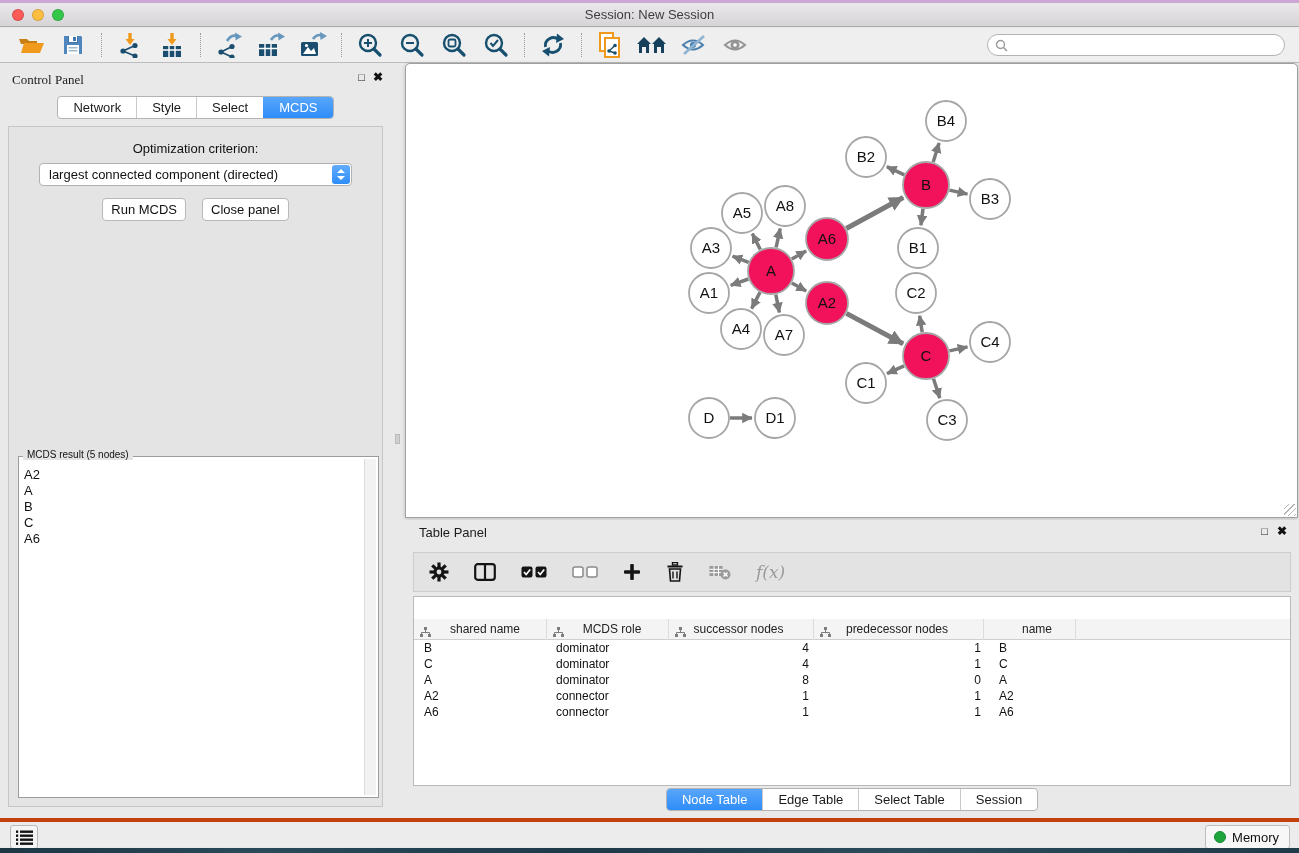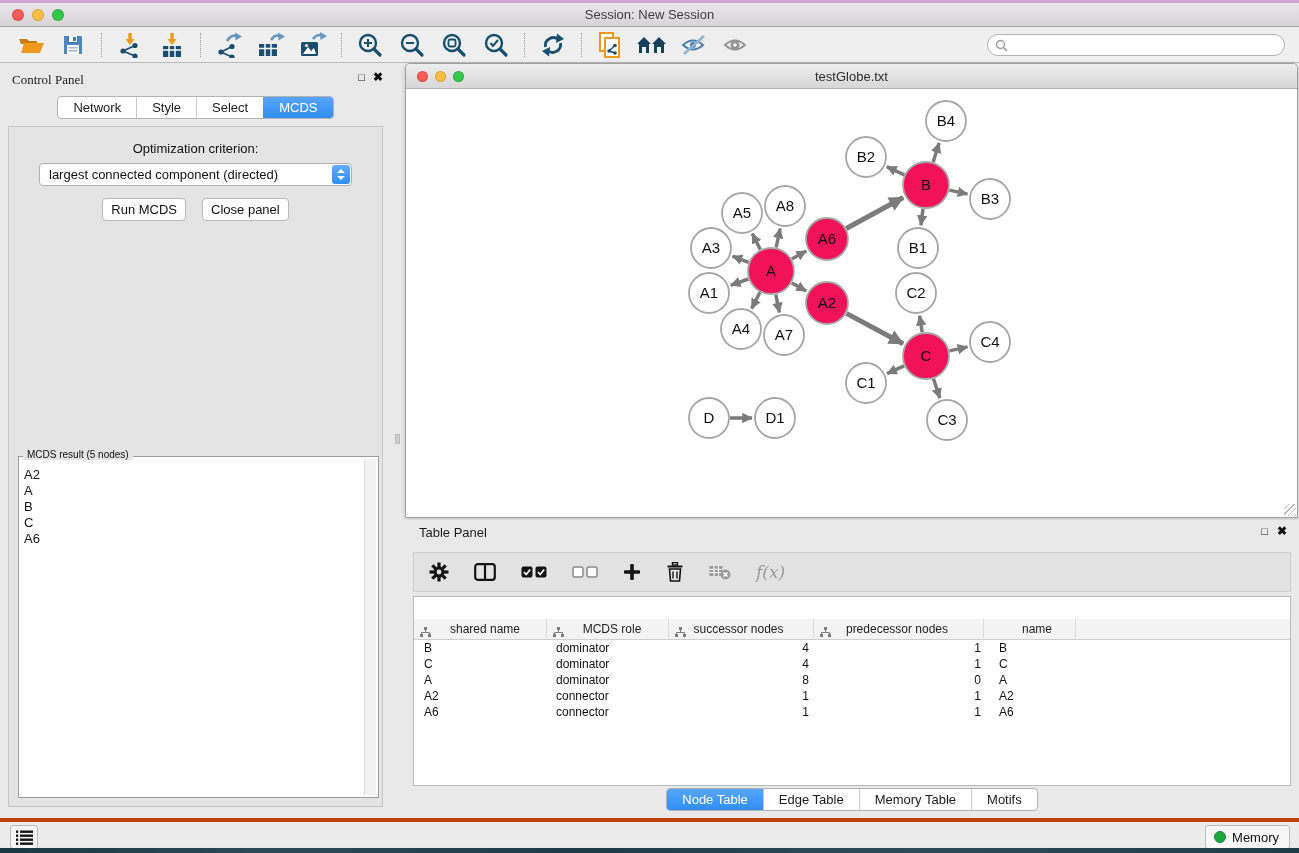--- a/index.html
+++ b/index.html
@@ -298,28 +298,20 @@
         <div class="result-scroll"></div>
       </div>
     </div>
   </div>
 
   <div class="v-split">
       <div class="v-grip"></div>
     </div>
 
   <div class="net-window">
-    <div class="nw-titlebar">
-      <div class="nw-lights">
-        <span class="nw-light" style="background:#fc5b57;"></span>
-        <span class="nw-light" style="background:#fdbe41;"></span>
-        <span class="nw-light" style="background:#34c84a;"></span>
-      </div>
-      <span class="nw-title">testGlobe.txt</span>
-    </div>
     <div class="nw-canvas">
       <svg id="graph-svg" width="891" height="428" viewBox="0 0 891 428">
         <defs>
           <marker id="arrowhead" markerUnits="strokeWidth" markerWidth="4" markerHeight="4" refX="2.8" refY="1.5" orient="auto">
             <path d="M0,0 L3,1.5 L0,3 Z" fill="#7b7b7b"></path>
           </marker>
         </defs>
       <line x1="342.4" y1="189.0" x2="324.7" y2="195.3" stroke="#7b7b7b" stroke-width="3.5" marker-end="url(#arrowhead)"></line>
           <line x1="385.8" y1="192.9" x2="400.2" y2="201.1" stroke="#7b7b7b" stroke-width="3.5" marker-end="url(#arrowhead)"></line>
           <line x1="342.6" y1="172.4" x2="326.5" y2="166.2" stroke="#7b7b7b" stroke-width="3.5" marker-end="url(#arrowhead)"></line>
@@ -538,22 +530,22 @@
             <div class="tcell c2">1</div>
             <div class="tcell c3">1</div>
             <div class="tcell c4">A6</div>
           </div>
         </div>
     </div>
     <div class="tp-tabs">
       <div class="seg-group" id="tp-tab-group">
           <span class="seg active">Node Table</span>
           <span class="seg">Edge Table</span>
-          <span class="seg">Memory Table</span>
-          <span class="seg">Motifs</span>
+          <span class="seg">Select Table</span>
+          <span class="seg">Session</span>
         </div>
     </div>
   </div>
 
   <div class="statusbar">
     <div class="sb-left-btn">
       <span style="display:flex;">
         <svg width="17" height="15" viewBox="0 0 17 15">
             <g fill="#141414">
               <rect x="0" y="0.5" width="2.2" height="2.4"></rect>

